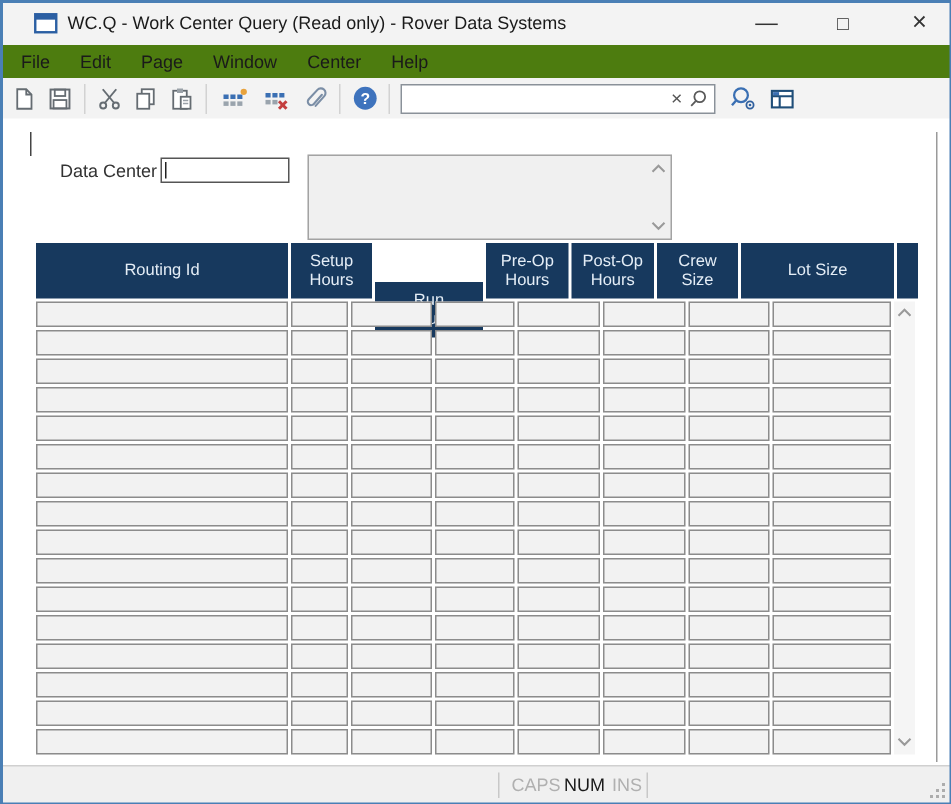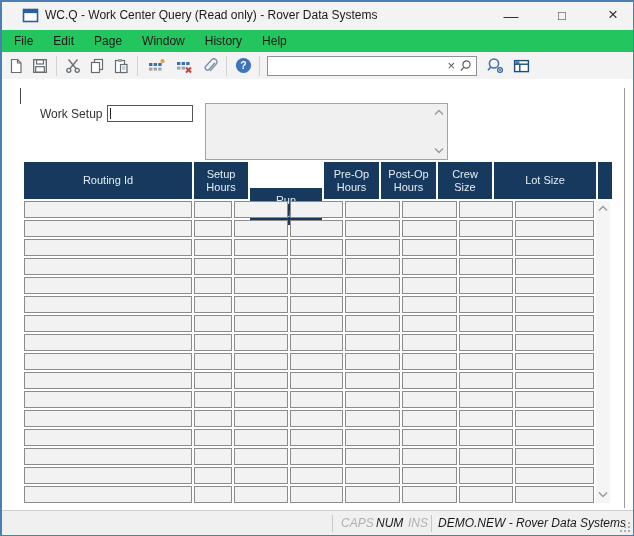--- a/index.html
+++ b/index.html
@@ -15,21 +15,21 @@
   
   .titlebar{position:absolute;left:0;top:0;width:634px;height:30px;background:#f3f3f3;padding-left:26px;}
   .win-icon{position:absolute;left:22px;top:8px;width:17px;height:15px;}
   .title-text{position:absolute;left:45px;top:8px;font-size:12px;color:#1a1a1a;white-space:nowrap;}
   .winbtn{position:absolute;top:0;width:34px;height:30px;display:flex;align-items:center;justify-content:center;
           font-size:14px;color:#333;cursor:default;}
   .winbtn.min{left:494px;font-size:15px;}
   .winbtn.max{left:545px;font-size:13px;}
   .winbtn.close{left:596px;font-size:15px;}
 
-  .menubar{position:absolute;left:0;top:30px;width:634px;height:22px;background:#22c55e;
+  .menubar{position:absolute;left:0;top:30px;width:634px;height:22px;background:#4d7c0f;
            display:flex;align-items:center;padding-left:4px;box-sizing:border-box;}
   .menu-item{font-size:12px;padding:2px 10px;color:#1a1a1a;}
 
   .toolbar{position:absolute;left:0;top:52px;width:634px;height:27px;background:#f3f3f3;
            display:flex;align-items:center;padding-left:4px;box-sizing:border-box;}
   .tbtn{width:24px;height:24px;display:flex;align-items:center;justify-content:center;}
   .tsep{width:1px;height:20px;background:#d2d2d2;margin:0 4px;}
   .searchbox{margin-left:3px;width:210px;height:20px;background:#ffffff;border:1px solid #8a9199;
              box-sizing:border-box;display:flex;align-items:center;}
   .searchbox input{flex:1;border:none;outline:none;height:16px;font-size:12px;padding:0 4px;background:transparent;
@@ -64,21 +64,21 @@
   .grid-scroll{position:absolute;left:596px;top:201px;width:14px;height:302px;background:#f5f5f5;}
   .grid-scroll .arr{position:absolute;left:2px;width:10px;height:8px;}
   .grid-scroll .arr.up{top:4px;}
   .grid-scroll .arr.dn{bottom:4px;}
   .form-scroll-line{position:absolute;left:624px;top:88px;width:1px;height:420px;background:#9a9a9a;}
 
   
   .statusbar{position:absolute;left:0;top:510px;width:634px;height:26px;background:#f0f0f0;
              border-top:1px solid #d0d0d0;box-sizing:border-box;font-size:12px;}
   .sb-sep{position:absolute;top:4px;width:1px;height:17px;background:#c8c8c8;}
-  .sb-text{position:absolute;top:5px;white-space:nowrap;font-style:italic;}
+  .sb-text{position:absolute;top:5px;white-space:nowrap;}
   .sb-dim{color:#b0b0b0;}
   .sb-grip{position:absolute;right:2px;bottom:2px;}
   svg{display:block;}
 </style>
 </head>
 <body>
 
 <div class="window">
 
   <div class="titlebar">
@@ -92,21 +92,21 @@
     <div class="winbtn min">—</div>
     <div class="winbtn max">□</div>
     <div class="winbtn close" style="font-size:17px;">×</div>
   </div>
 
   <div class="menubar">
     <span class="menu-item">File</span>
     <span class="menu-item">Edit</span>
     <span class="menu-item">Page</span>
     <span class="menu-item">Window</span>
-    <span class="menu-item">History</span>
+    <span class="menu-item">Center</span>
     <span class="menu-item">Help</span>
   </div>
 
   <div class="toolbar">
     <div class="tbtn">
       <svg width="16" height="16" viewBox="0 0 16 16">
         <path d="M3.5 1.5 h6 l3.5 3.5 v9.5 h-9.5 z" fill="#ffffff" stroke="#656c72" stroke-width="1.2"></path>
         <path d="M9.5 1.5 v3.5 h3.5" fill="none" stroke="#656c72" stroke-width="1.2"></path>
       </svg>
     </div>
@@ -199,21 +199,21 @@
       <svg width="17" height="16" viewBox="0 0 17 16">
         <rect x="1.6" y="2.6" width="13.8" height="11" fill="#ffffff" stroke="#1f4e79" stroke-width="1.4"></rect>
         <rect x="2.4" y="3.4" width="4" height="2.4" fill="#3a6fb3"></rect>
         <line x1="1.6" y1="6.2" x2="15.4" y2="6.2" stroke="#1f4e79" stroke-width="1.4"></line>
         <line x1="6.8" y1="6.2" x2="6.8" y2="13.6" stroke="#1f4e79" stroke-width="1.4"></line>
       </svg>
     </div>
   </div>
 
   <div class="caret-line"></div>
-  <div class="wc-label">Work Setup</div>
+  <div class="wc-label">Data Center</div>
   <div class="wc-input">
     <div class="icaret"></div>
   </div>
   <div class="memo">
     <div class="arr up">
       <svg width="10" height="7" viewBox="0 0 10 7">
           <polyline points="1,5.5 5,1.5 9,5.5" fill="none" stroke="#9a9a9a" stroke-width="1.4"></polyline>
         </svg>
     </div>
     <div class="arr dn">
@@ -416,21 +416,20 @@
   </div>
 
   <div class="form-scroll-line"></div>
 
   <div class="statusbar">
     <div class="sb-sep" style="left:332px;"></div>
     <div class="sb-text sb-dim" style="left:341px;">CAPS</div>
     <div class="sb-text" style="left:376px;">NUM</div>
     <div class="sb-text sb-dim" style="left:408px;">INS</div>
     <div class="sb-sep" style="left:431px;"></div>
-    <div class="sb-text" style="left:438px;">DEMO.NEW - Rover Data Systems</div>
     <div class="sb-grip">
       <svg width="13" height="13" viewBox="0 0 13 13">
         <rect x="9" y="1" width="2" height="2" fill="#adadad"></rect>
         <rect x="9" y="5" width="2" height="2" fill="#adadad"></rect>
           <rect x="5" y="5" width="2" height="2" fill="#adadad"></rect>
         <rect x="9" y="9" width="2" height="2" fill="#adadad"></rect>
           <rect x="5" y="9" width="2" height="2" fill="#adadad"></rect>
           <rect x="1" y="9" width="2" height="2" fill="#adadad"></rect>
       </svg>
     </div>

